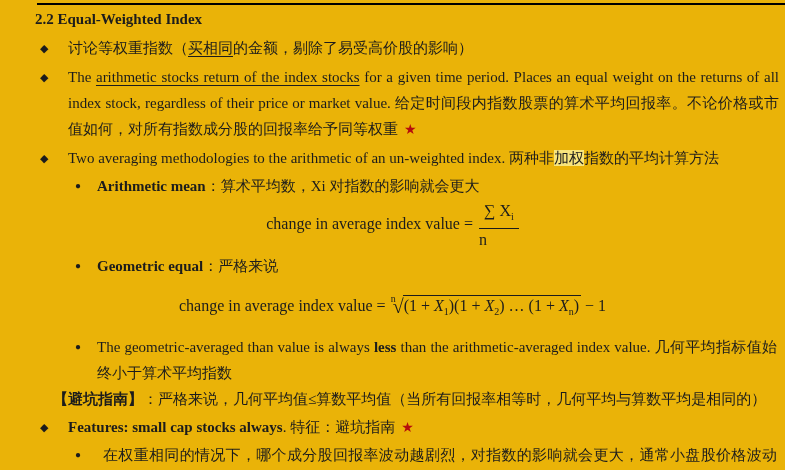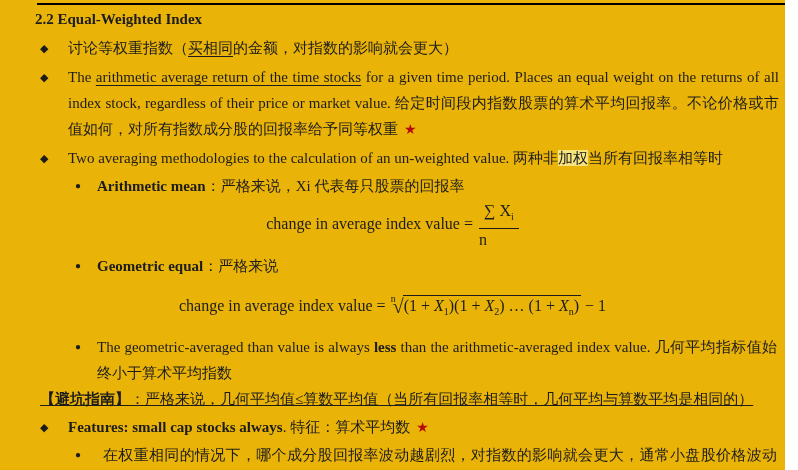--- a/index.html
+++ b/index.html
@@ -20,21 +20,21 @@
     padding-top:9px; margin-left:35px;
     font-weight:bold; font-size:15px; line-height:20px;
   }
   .li { position:relative; }
   .li1 { padding-left:68px; padding-right:6px; }
   .li1 .marker { position:absolute; left:40px; top:0; font-size:11px; }
   .li2 { padding-left:97px; padding-right:8px; }
   .li2 .marker { position:absolute; left:75px; top:0; font-size:10px; }
   .li2b { padding-left:103px; }
   .just { text-align:justify; }
-  .note { margin-left:40px; padding-right:4px;text-decoration:underline; }
+  .note { margin-left:53px; padding-right:4px; }
   .b { font-weight:bold; }
   .u { text-decoration:underline; text-underline-offset:3px;text-align:center; }
   .hl { background:#f8e57d; }
   .star { color:#b50d0d; font-size:14px; padding-left:6px; }
   .formula { text-align:center; font-size:16px; }
   .f1 { line-height:22px; padding:2px 0 0 0; }
   .frac { display:inline-block; vertical-align:middle; text-align:left; margin-left:6px; }
   .frac .num { display:block; border-bottom:1.5px solid #1c1c1c; padding:0 5px 2px 5px; line-height:19px; }
   .frac .den { display:block; padding-top:2px; line-height:18px; }
   .f2 { line-height:32px; }
@@ -49,36 +49,36 @@
 </head>
 <body>
 
 <div class="page">
   <div class="topline"></div>
 
   <div class="title">2.2 Equal-Weighted Index</div>
 
   <div class="li li1 mt6">
     <span class="marker">◆</span>
-    <span>讨论等权重指数（</span><span class="u">买相同</span><span>的金额，对指数的影响就会更大）</span>
+    <span>讨论等权重指数（</span><span class="u">买相同</span><span>的金额，剔除了易受高价股的影响）</span>
   </div>
 
   <div class="li li1 just mt3">
     <span class="marker">◆</span>
-    <span>The </span><span class="u">arithmetic average return of the time stocks</span><span> for a given time period. Places an equal weight on the returns of all index stock, regardless of their price or market value. 给定时间段内指数股票的算术平均回报率。不论价格或市值如何，对所有指数成分股的回报率给予同等权重</span><span class="star">★</span>
+    <span>The </span><span class="u">arithmetic stocks return of the index stocks</span><span> for a given time period. Places an equal weight on the returns of all index stock, regardless of their price or market value. 给定时间段内指数股票的算术平均回报率。不论价格或市值如何，对所有指数成分股的回报率给予同等权重</span><span class="star">★</span>
   </div>
 
   <div class="li li1 mt2">
     <span class="marker">◆</span>
-    <span>Two averaging methodologies to the calculation of an un-weighted value. 两种非</span><span class="hl">加权</span><span>当所有回报率相等时</span>
+    <span>Two averaging methodologies to the arithmetic of an un-weighted index. 两种非</span><span class="hl">加权</span><span>指数的平均计算方法</span>
   </div>
 
   <div class="li li2 mt2">
     <span class="marker">●</span>
-    <span class="b">Arithmetic mean</span><span>：严格来说，Xi 代表每只股票的回报率</span>
+    <span class="b">Arithmetic mean</span><span>：算术平均数，Xi 对指数的影响就会更大</span>
   </div>
 
   <div class="formula f1">
     <span>change in average index value =</span><span class="frac"><span class="num"><span>∑ X</span><sub>i</sub></span><span class="den">n</span></span>
   </div>
 
   <div class="li li2 mt4">
     <span class="marker">●</span>
     <span class="b">Geometric equal</span><span>：严格来说</span>
   </div>
@@ -91,20 +91,20 @@
     <span class="marker">●</span>
     <span>The geometric-averaged than value is always </span><span class="b">less</span><span> than the arithmetic-averaged index value. 几何平均指标值始终小于算术平均指数</span>
   </div>
 
   <div class="note">
     <span class="b">【避坑指南】</span><span>：严格来说，几何平均值≤算数平均值（当所有回报率相等时，几何平均与算数平均是相同的）</span>
   </div>
 
   <div class="li li1 mt2">
     <span class="marker">◆</span>
-    <span class="b">Features: small cap stocks always</span><span>. 特征：算术平均数</span><span class="star">★</span>
+    <span class="b">Features: small cap stocks always</span><span>. 特征：避坑指南</span><span class="star">★</span>
   </div>
 
   <div class="li li2 li2b just mt1">
     <span class="marker">●</span>
     <span>在权重相同的情况下，哪个成分股回报率波动越剧烈，对指数的影响就会更大，通常小盘股价格波动比较剧烈</span>
   </div>
 </div>
 
 </body></html>

